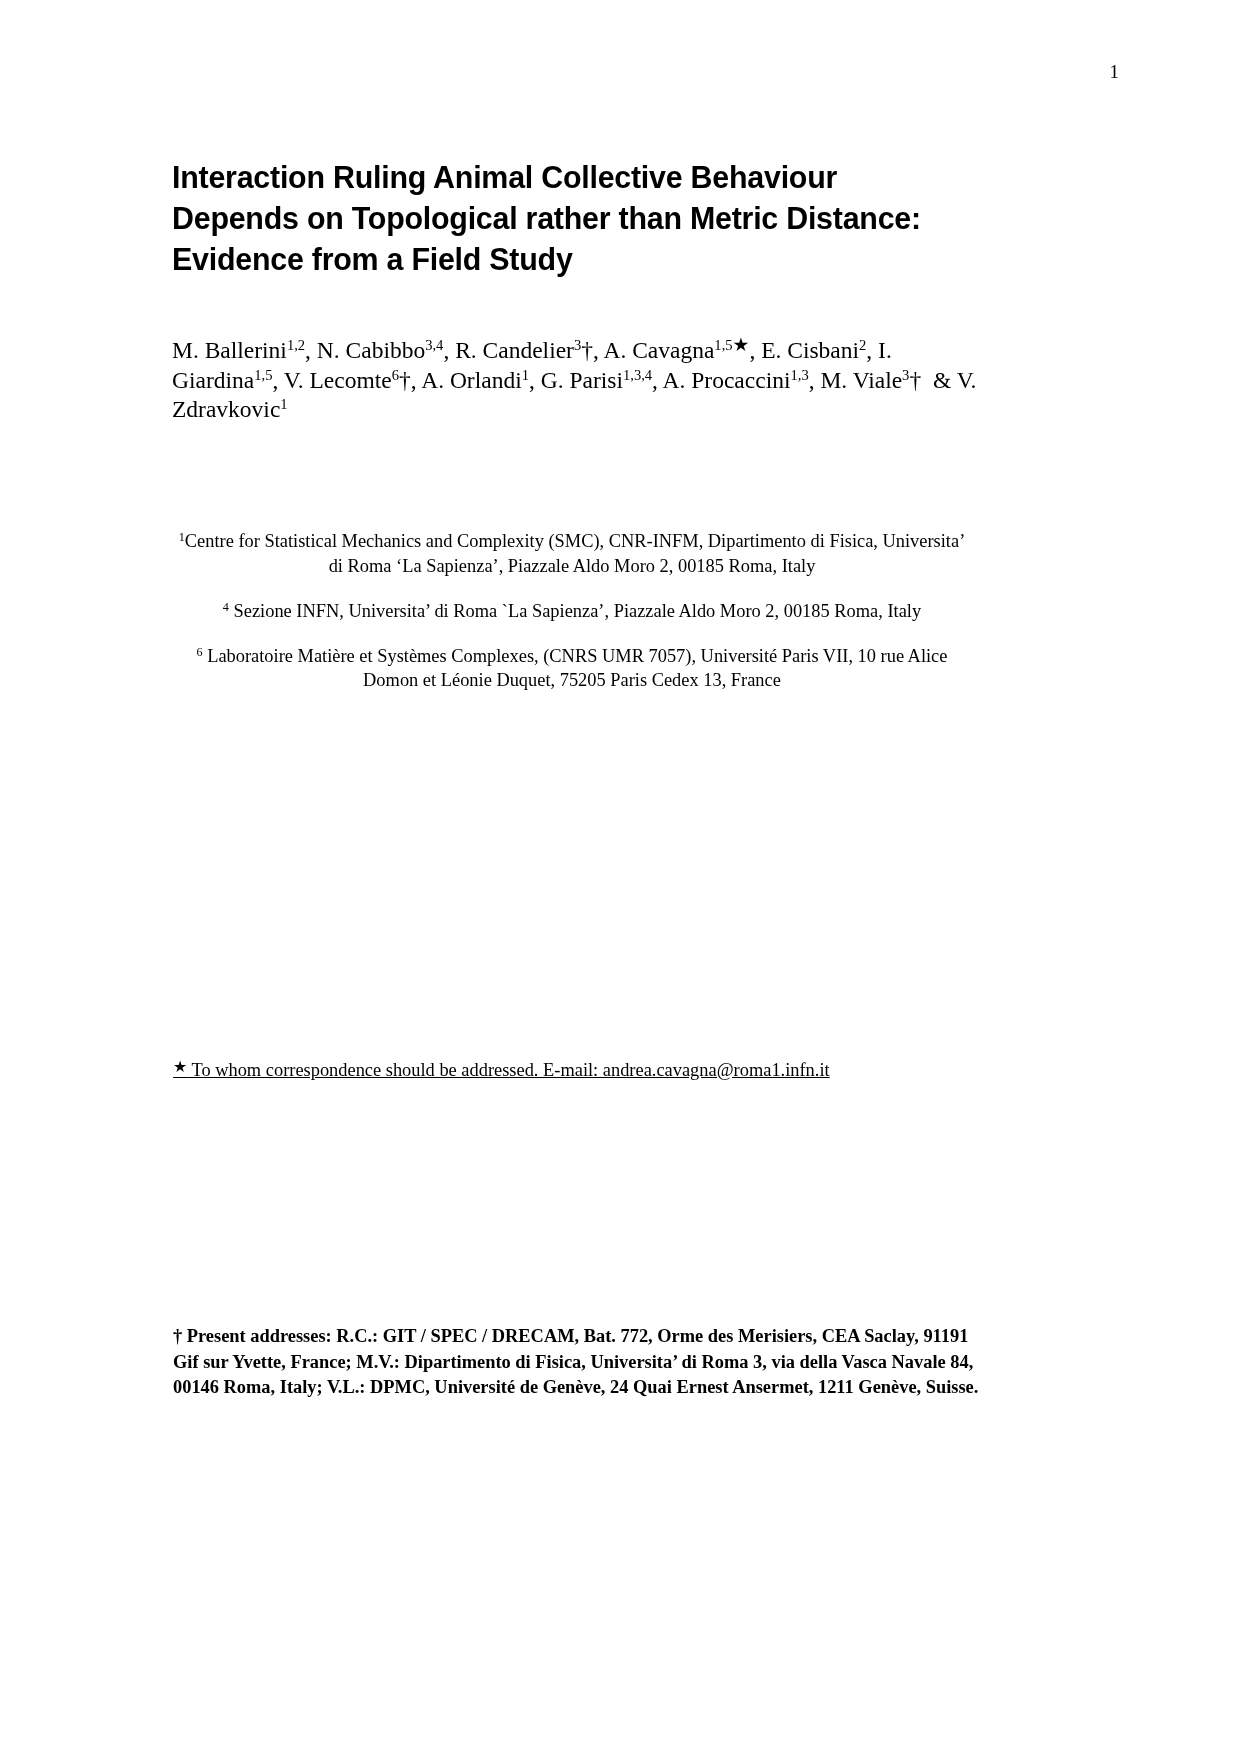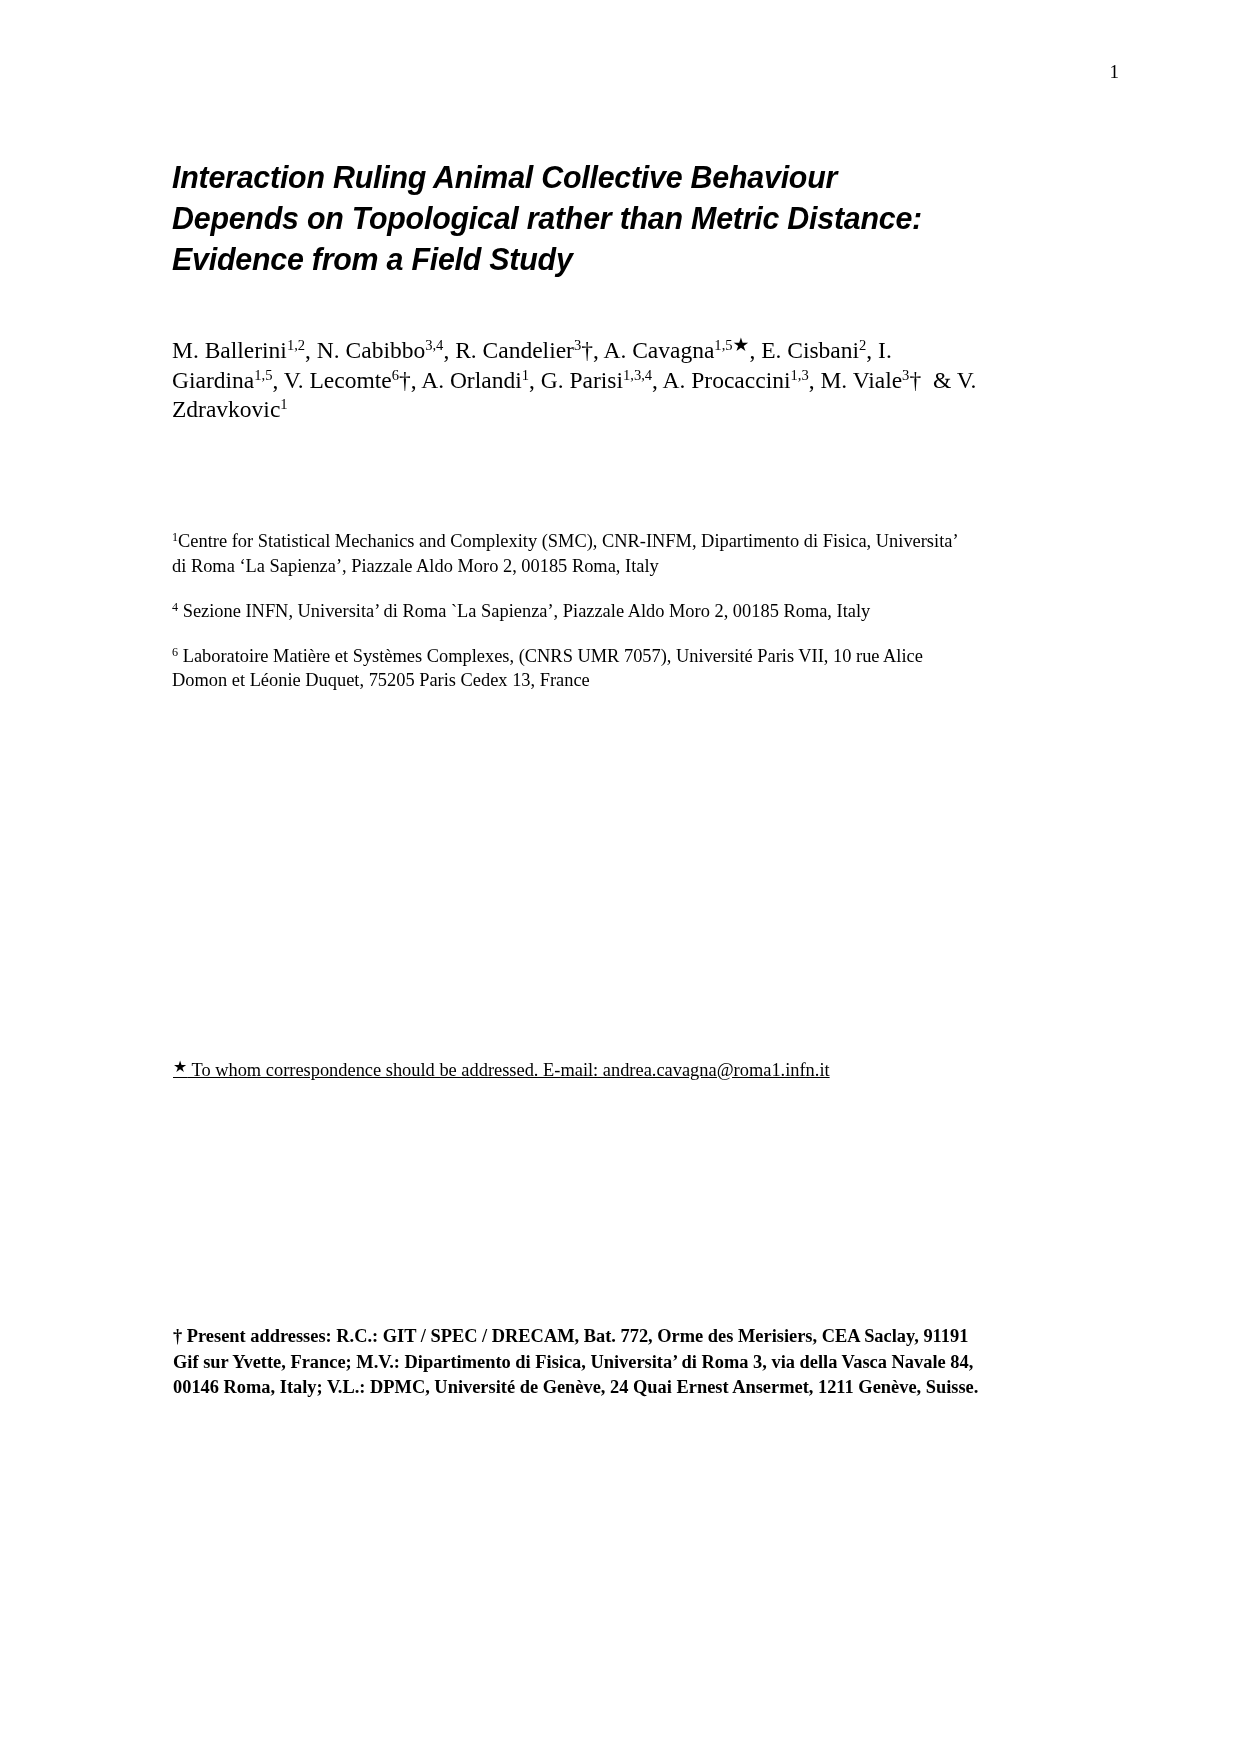--- a/index.html
+++ b/index.html
@@ -31,21 +31,20 @@
     line-height: 1;
     color: #000;
   }
 
   
   .title-block {
     position: absolute;
     left: 172px;
     top: 157px;
     width: 790px;
-    font-style: italic;
   }
   .title-line {
     font-family: "Liberation Sans Narrow", "Liberation Sans", "DejaVu Sans", sans-serif;
     font-weight: bold;
     font-size: 31.5px;
     line-height: 41px;
     letter-spacing: -0.25px;
     color: #000;
     white-space: nowrap;
     transform: scaleX(0.965);
@@ -78,21 +77,21 @@
   .affiliations {
     position: absolute;
     left: 172px;
     top: 529px;
     width: 800px;
   }
   .affil {
     font-size: 18.4px;
     line-height: 24.5px;
     margin: 0 0 20.5px 0;
-    text-align: left;
+    text-align: center;
   }
   .affil sup {
     font-size: 0.66em;
     vertical-align: 0.50em;
     line-height: 0;
   }
 
   
   .correspondence {
     position: absolute;

